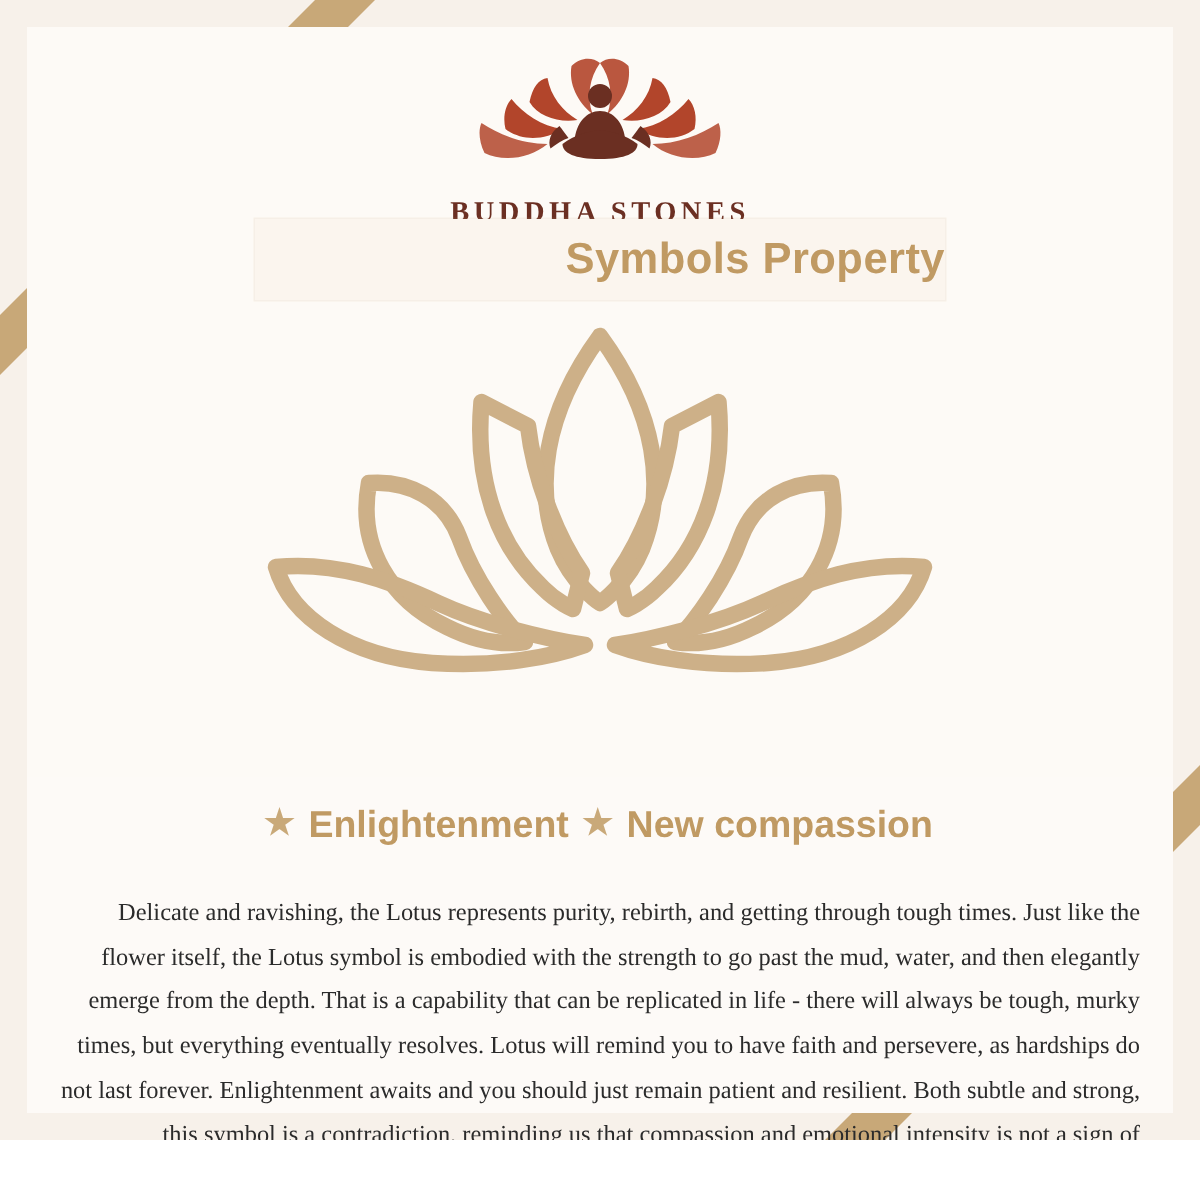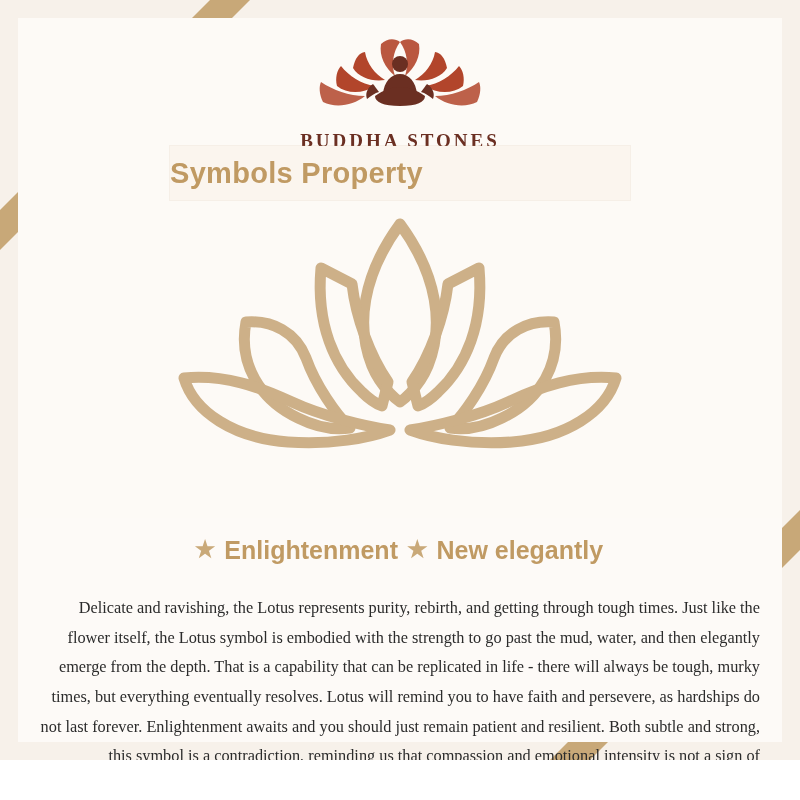--- a/index.html
+++ b/index.html
@@ -87,21 +87,21 @@
   .title-band {
     position: absolute;
     left: 152px;
     right: 152px;
     top: 128px;
     height: 54px;
     background: #fbf5ee;
     box-shadow: 0 0 0 1px rgba(200,168,120,0.12);
     display: flex;
     align-items: center;
-    justify-content: flex-start;
+    justify-content: flex-end;
   }
   .title-text {
     font-size: 29px;
     font-weight: bold;
     color: #c09a63;
     font-family: "Liberation Sans", sans-serif;
     letter-spacing: 0.3px;
   }
 
   
@@ -228,19 +228,19 @@
         </svg>
       </span>
     </div>
 
 
     <div class="lower">
       <div class="headline">
         <span class="star">★</span>
         <span class="kw">Enlightenment</span>
         <span class="star">★</span>
-        <span class="kw">New elegantly</span>
+        <span class="kw">New compassion</span>
       </div>
       <p class="body-copy">Delicate and ravishing, the Lotus represents purity, rebirth, and getting through tough times. Just like the flower itself, the Lotus symbol is embodied with the strength to go past the mud, water, and then elegantly emerge from the depth. That is a capability that can be replicated in life - there will always be tough, murky times, but everything eventually resolves. Lotus will remind you to have faith and persevere, as hardships do not last forever. Enlightenment awaits and you should just remain patient and resilient. Both subtle and strong, this symbol is a contradiction, reminding us that compassion and emotional intensity is not a sign of weakness.</p>
     </div>
 
   </div>
 </div>
 
 </body></html>

